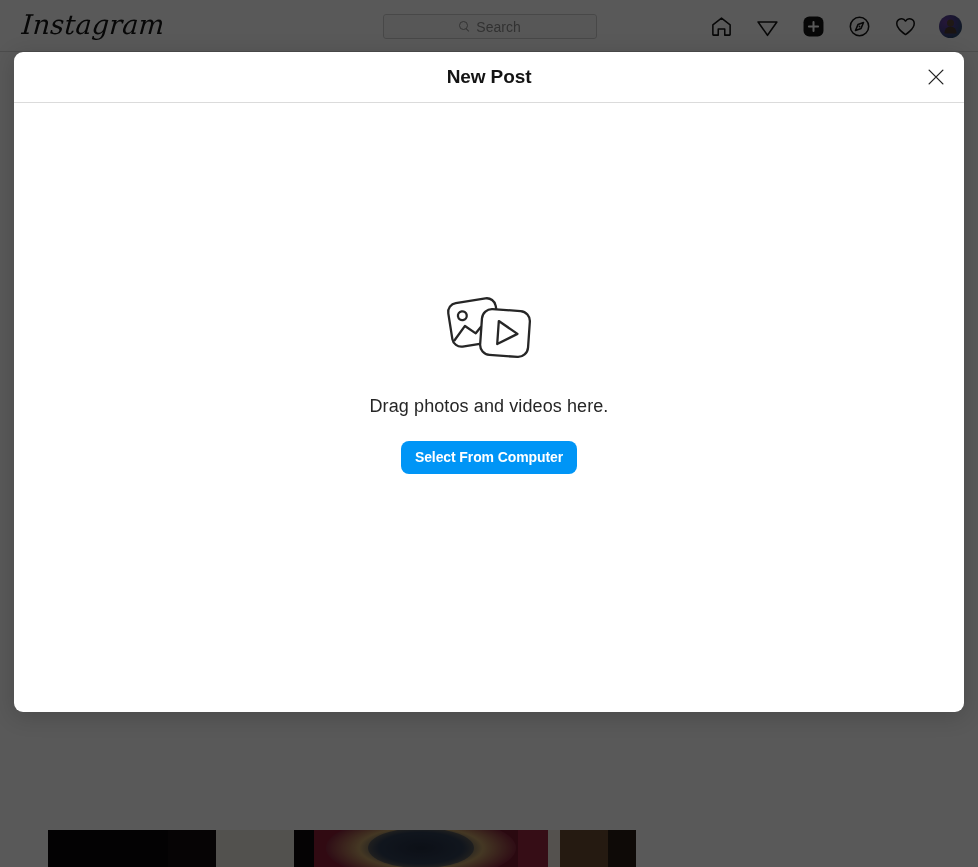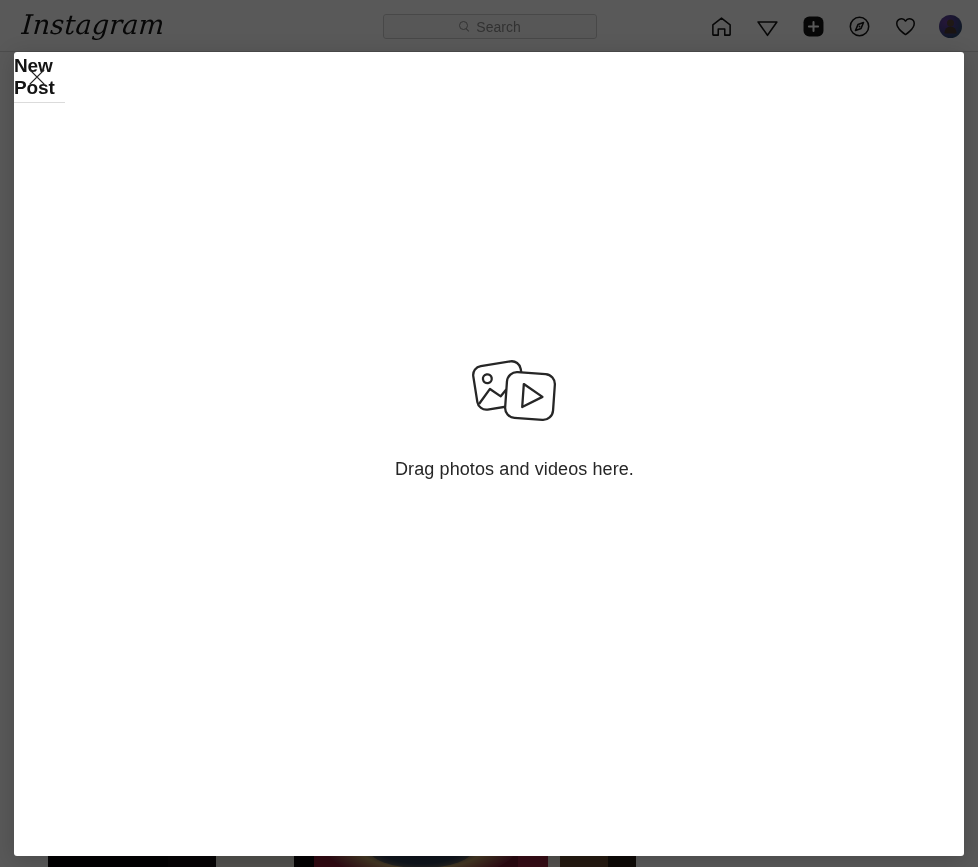--- a/index.html
+++ b/index.html
@@ -204,27 +204,27 @@
     background: rgba(0, 0, 0, 0.65);
     z-index: 10;
   }
 
   
   .modal {
     position: absolute;
     left: 14px;
     top: 52px;
     width: 950px;
-    height: 804px;
+    height: 660px;
     background: #ffffff;
-    border-radius: 3px;
+    border-radius: 9px;
     z-index: 20;
     overflow: hidden;
     display: flex;
-    flex-direction: row;
+    flex-direction: column;
     box-shadow: 0 4px 22px rgba(0,0,0,0.18);
   }
 
   .modal-header {
     position: relative;
     height: 51px;
     flex: 0 0 51px;
     border-bottom: 1px solid #dbdbdb;
     display: flex;
     align-items: center;
@@ -392,19 +392,20 @@
 
             <g transform="rotate(4 64 45)">
               <rect x="40" y="22" width="48" height="46" rx="10" fill="#ffffff"></rect>
               <path d="M57 33.5 76.5 45 57 56.5z"></path>
             </g>
           </svg>
         </div>
 
         <div class="dropzone-text">Drag photos and videos here.</div>
 
+        <button class="select-button">Select From Computer</button>
 
       </div>
     </div>
 
   </div>
 
 </div>
 
 </body></html>

